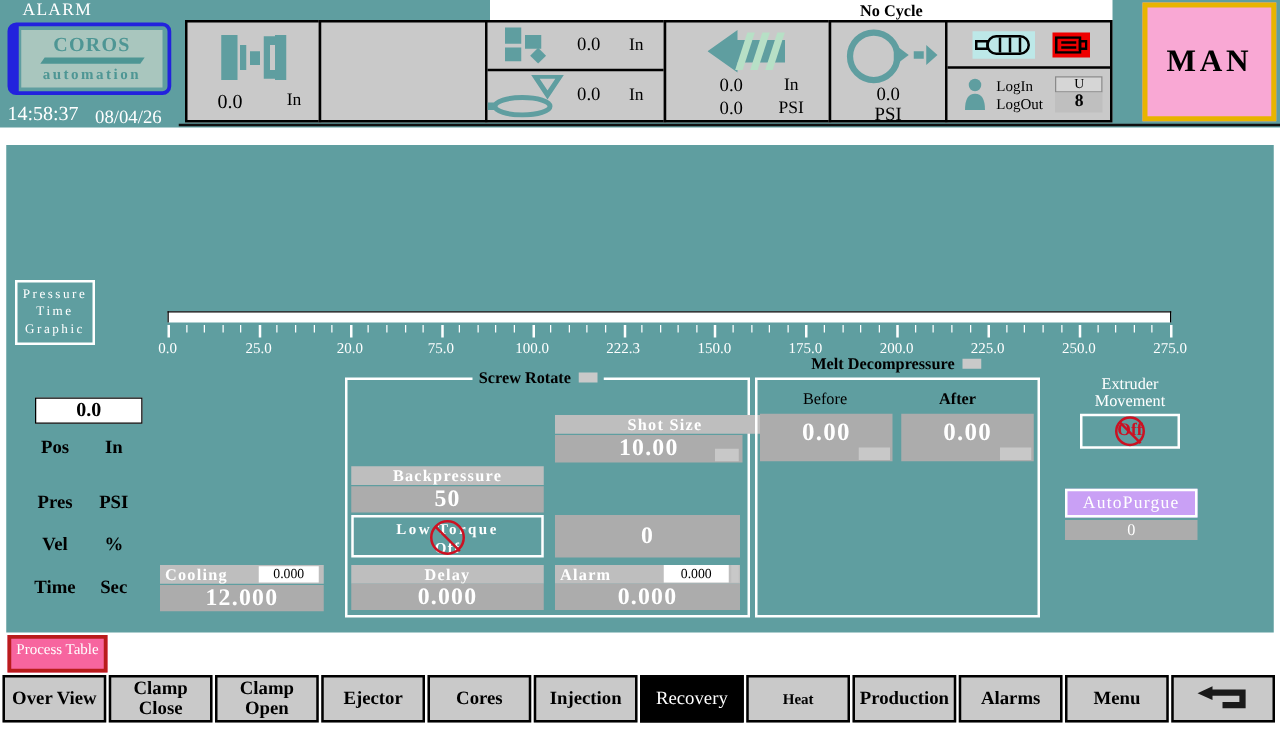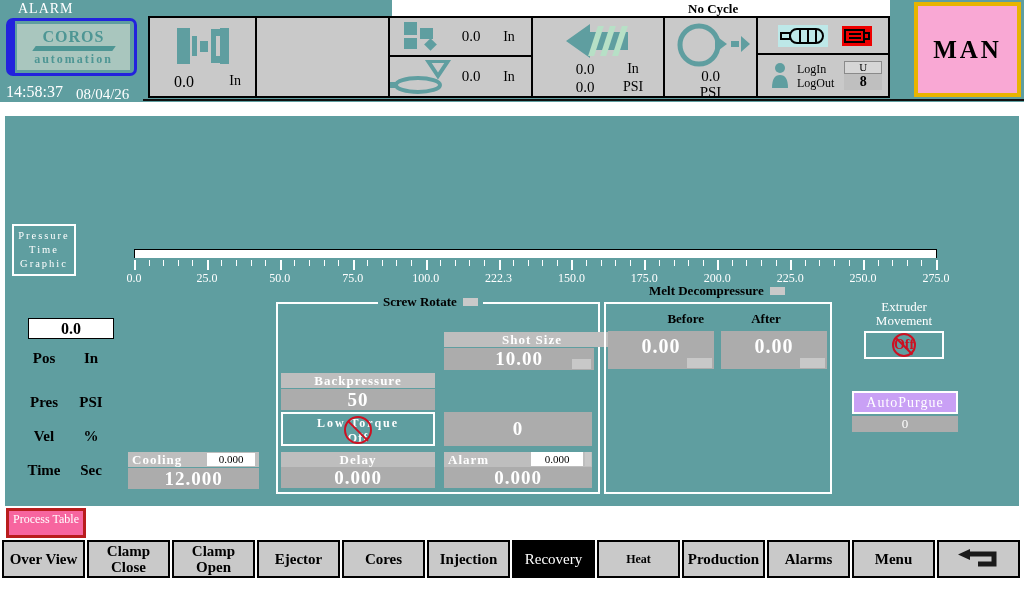--- a/index.html
+++ b/index.html
@@ -123,21 +123,21 @@
   .lowtorque .l1 { font-size:12px; font-weight:bold; letter-spacing:2px; margin-top:2px; }
   .lowtorque .l2 { font-size:12px; font-weight:bold; letter-spacing:1px; }
   .delay-label { left:281px; top:452px; width:154px; }
   .delay-value { left:281px; top:467px; width:154px; height:21px; line-height:21px; }
   .rpm-box     { left:444px; top:412px; width:148px; height:34px; line-height:34px; }
   .alarm-label { left:444px; top:452px; width:148px; text-align:left; padding-left:4px; }
   .alarm-input { left:531px; top:452px; width:52px; height:14px; line-height:14px; }
   .alarm-sub   { left:585px; top:452px; width:6px; height:14px; }
   .alarm-value { left:444px; top:467px; width:148px; height:21px; line-height:21px; }
 
-  .before-label { left:616px; top:311px; width:88px; text-align:right; font-size:13px; font-weight:bold; }
+  .before-label { left:616px; top:311px; width:88px; text-align:center; font-size:13px; font-weight:normal; }
   .after-label  { left:722px; top:311px; width:88px; text-align:center; font-size:13px; font-weight:bold; }
   .before-value { left:608px; top:331px; width:106px; height:38px; line-height:30px; font-size:20px; }
   .before-sub   { left:687px; top:358px; width:25px; height:10px; }
   .after-value  { left:721px; top:331px; width:106px; height:38px; line-height:30px; font-size:20px; }
   .after-sub    { left:800px; top:358px; width:25px; height:10px; }
 
   .extr-label { left:860px; top:300px; width:88px; text-align:center; color:#fff; font-size:13px; line-height:14px; }
   .extr-button { left:864px; top:331px; width:80px; height:28px; border:2px solid #fff;
                  display:flex; align-items:center; justify-content:center;
                  color:#CC1122; font-size:14px; font-weight:bold; }
@@ -321,21 +321,21 @@
       <div class="tick" style="left: 29.1636px;"></div>
       <div class="tick" style="left: 43.7455px;"></div>
       <div class="tick" style="left: 58.3273px;"></div>
       <div class="tick major" style="left: 72.9091px;"></div>
       <div class="tick-label" style="left: 72.9091px;">25.0</div>
       <div class="tick" style="left: 87.4909px;"></div>
       <div class="tick" style="left: 102.073px;"></div>
       <div class="tick" style="left: 116.655px;"></div>
       <div class="tick" style="left: 131.236px;"></div>
       <div class="tick major" style="left: 145.818px;"></div>
-      <div class="tick-label" style="left: 145.818px;">50.0</div>
+      <div class="tick-label" style="left: 145.818px;">20.0</div>
       <div class="tick" style="left: 160.4px;"></div>
       <div class="tick" style="left: 174.982px;"></div>
       <div class="tick" style="left: 189.564px;"></div>
       <div class="tick" style="left: 204.145px;"></div>
       <div class="tick major" style="left: 218.727px;"></div>
       <div class="tick-label" style="left: 218.727px;">75.0</div>
       <div class="tick" style="left: 233.309px;"></div>
       <div class="tick" style="left: 247.891px;"></div>
       <div class="tick" style="left: 262.473px;"></div>
       <div class="tick" style="left: 277.055px;"></div>

